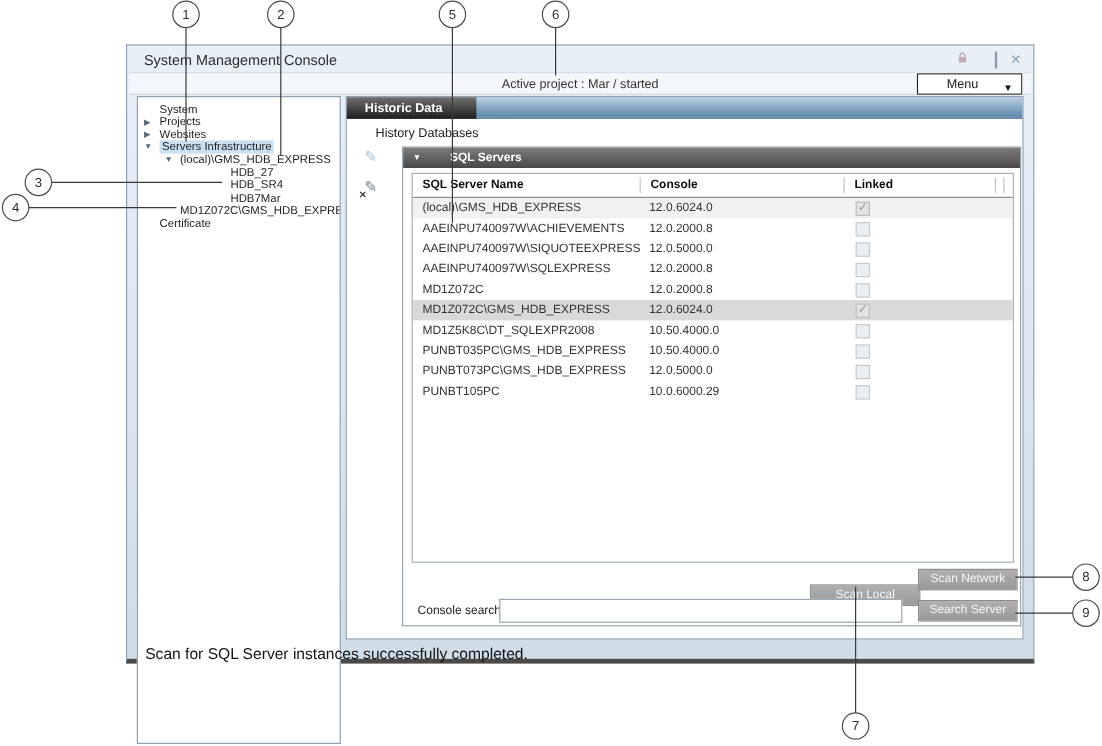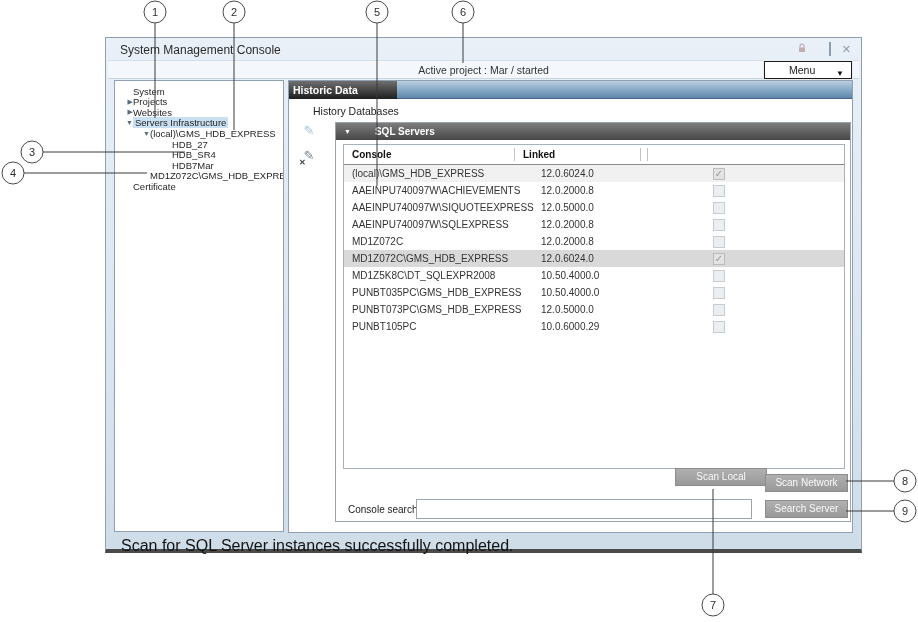--- a/index.html
+++ b/index.html
@@ -26,44 +26,44 @@
   .active-text { position:absolute; left:0; right:0; top:3px; text-align:center; font-size:10.5px; color:#333; }
   .menu-dd {
     position:absolute; right:7px; top:0px; width:88px; height:18px;
     background:#fff; border:1px solid #1c1c1c; outline:1px solid #e9eef3;
     font-size:10.5px; color:#1a1a1a; line-height:16px; padding-left:24px;
   }
   .menu-dd .dd-arrow { position:absolute; right:7px; top:4px; font-size:8px; color:#111; }
 
   
   .tree-panel {
-    position:absolute; left:8px; top:42px; width:170px; height:452px;
-    background:#fff; border:1px solid #8fa0b2; padding-top:5px; overflow:hidden;text-align:right;
+    position:absolute; left:8px; top:42px; width:170px; height:540px;
+    background:#fff; border:1px solid #8fa0b2; padding-top:5px; overflow:hidden;
   }
   .tree-row { height:10.55px; display:flex; align-items:center; font-size:9.5px; color:#1f1f1f; white-space:nowrap; }
   .tree-row .arrow { display:inline-block; width:13px; flex:none; font-size:7px; color:#5a6b7c; }
   .lvl1 { padding-left:5px; }
   .lvl2 { padding-left:22px; }
-  .lvl3 { padding-left:44px; }
+  .lvl3 { padding-left:64px; }
   .tree-row.sel .tlabel { background:var(--sel-tree,#c9dff2); padding:0 2px; }
 
   
   .main-panel {
     position:absolute; left:182px; top:42px; width:565px; height:453px;
     background:#fff; border:1px solid #8fa0b2;
   }
   .tabbar {
     position:absolute; left:0; top:0; right:0; height:18px;
     background:linear-gradient(180deg,#bacfe0 0%,#84a7c3 55%,var(--accent-blue,#5d87a9) 100%);
     border-bottom:1px solid #44668a;
   }
   .tab {
     position:absolute; left:0; top:0; width:108px; height:18px;
     background:linear-gradient(180deg,#6f6f6f 0%,var(--tab-dark,#1e1e1e) 100%);
-    color:#fff; font-size:10.5px; font-weight:bold; line-height:18px; padding-left:4px;
+    color:#fff; font-size:10.5px; font-weight:bold; line-height:18px; padding-left:15px;
   }
   .section-label { position:absolute; left:7px; top:24px; font-size:10.5px; color:#222;padding-left:17px; }
 
   .icon-btn { position:absolute; left:11px; width:18px; height:18px; text-align:center; }
   #icon-link { top:42px; color:#a9c3d6; font-size:13px; }
   #icon-unlink { top:67px; color:#79848e; font-size:13px; }
   .x-overlay { position:absolute; left:-1px; bottom:-1px; font-size:8px; color:#3f3f3f; font-weight:bold; }
 
   .groupbox {
     position:absolute; left:46px; top:41px; width:516px; height:400px;
@@ -91,31 +91,31 @@
   .cb {
     width:12px; height:12px; margin-left:10px; background:#eceff1; border:1px solid #c5cdd3;
     font-size:10px; line-height:10px; text-align:center; color:#8f9aa2;
   }
   .cb.checked { background:#e3e3e3; border-color:#bcbcbc; }
 
   .btn {
     position:absolute; height:18px; background:linear-gradient(180deg,#b0b0b0,var(--btn-gray,#999999));
     border:1px solid #8c8c8c; color:#f8f8f8; font-size:10px; text-align:center; line-height:16px; cursor:default;
   }
-  #btn-scan-local   { left:339px; top:345px; width:92px; }
+  #btn-scan-local   { left:339px; top:364px; width:92px; }
   #btn-scan-network { left:429px; top:351px; width:83px; }
   #btn-search-server{ left:429px; top:377px; width:83px; }
   .manual-label { position:absolute; left:12px; top:381px; font-size:10px; color:#222; }
   .manual-input {
     position:absolute; left:80px; top:376px; width:336px; height:20px;
     border:1px solid #9aa5ae; background:#fff; font-size:10px; padding:2px 4px;
     font-family:"Liberation Sans",sans-serif;
   }
 
-  .status-text { position:absolute; left:15px; top:499px; font-size:16px; color:#141414; }
+  .status-text { position:absolute; left:15px; top:499px; font-size:13px; color:#141414; }
 
   
   #callout-svg { position:absolute; left:0; top:0; width:918px; height:622px; pointer-events:none; z-index:50; }
   #callout-svg line { stroke:#3a3a3a; stroke-width:1; }
   #callout-svg circle { fill:#ffffff; stroke:#4a4a4a; stroke-width:1; }
   #callout-svg text { font-family:"Liberation Sans",sans-serif; font-size:11px; fill:#2e2e2e; }
 </style>
 </head>
 <body>
 
@@ -199,20 +199,21 @@
       <div class="icon-btn" id="icon-unlink">✎<span class="x-overlay">✕</span></div>
 
       <div class="groupbox">
         <div class="group-header">
           <span class="garrow">▼</span>
           <span>SQL Servers</span>
         </div>
 
         <div class="tablebox">
           <div class="thead" id="thead">
+              <div class="th c1">SQL Server Name</div>
               <div class="th c2">Console</div>
               <div class="th c3">Linked</div>
               <div class="th c4"></div>
               <div class="th c5"></div>
             </div>
           <div id="tbody">
               <div class="trow">
                 <div class="td1">(local)\GMS_HDB_EXPRESS</div>
                 <div class="td2">12.0.6024.0</div>
                 <div class="td3">

